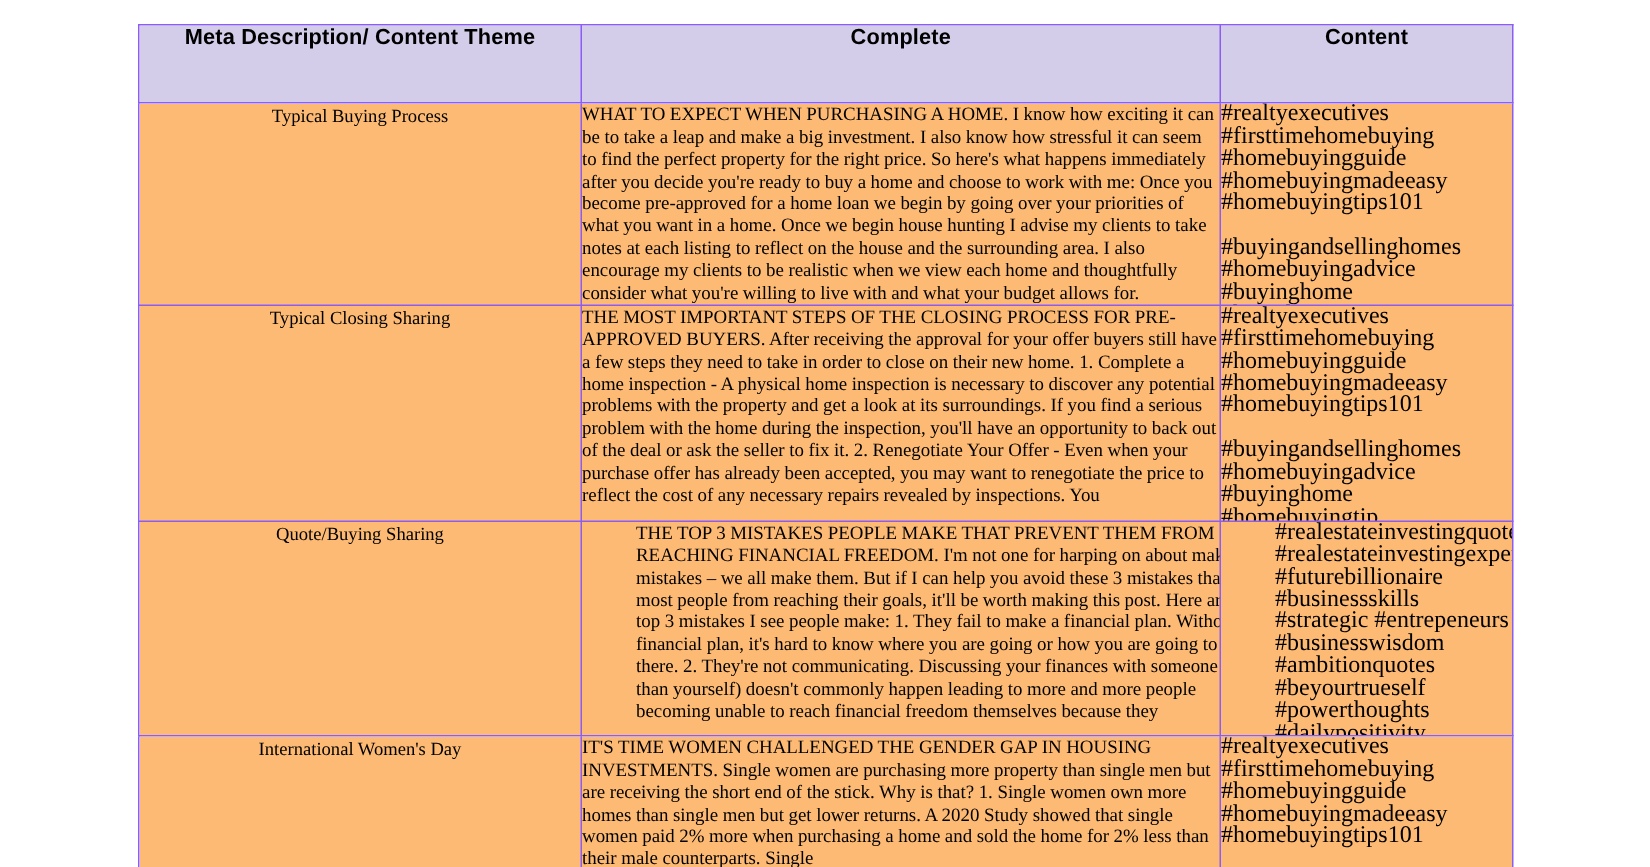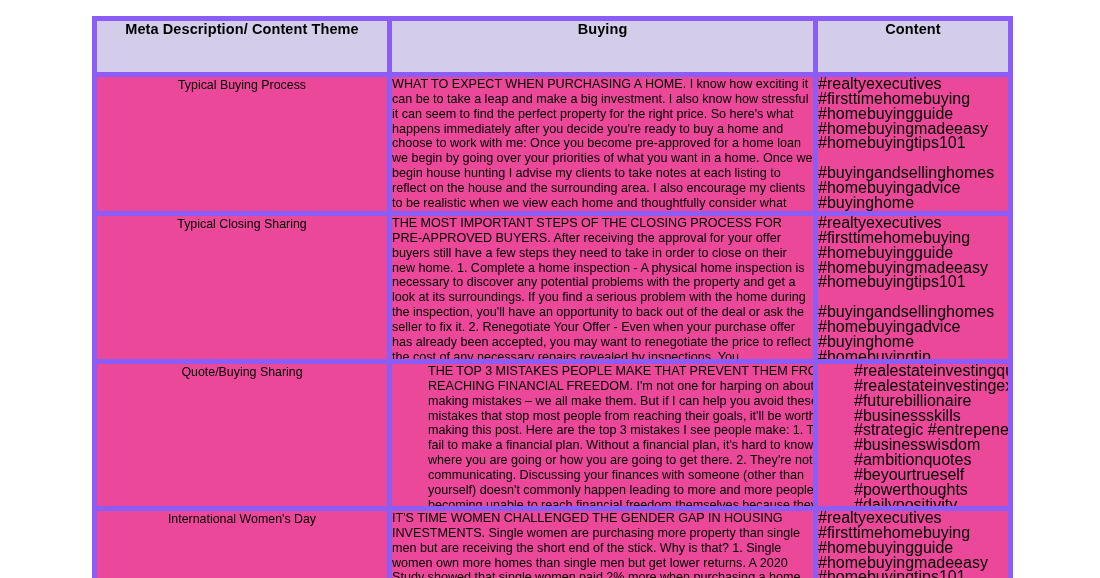--- a/index.html
+++ b/index.html
@@ -26,21 +26,21 @@
     position: absolute;
     left: 92px;
     top: 16px;
     width: 916px;
     border-collapse: collapse;
     table-layout: fixed;
     background: #ffffff;
   }
   table.content-table td,
   table.content-table th {
-    border: 5px solid #8b5cf6;
+    border: 1px solid #8b5cf6;
     vertical-align: top;
     padding: 0;
     overflow: hidden;
   }
   
   col.col-theme    { width: 295px; }
   col.col-caption  { width: 426px; }
   col.col-hashtags { width: 195px; }
 
   
@@ -50,21 +50,21 @@
     text-align: center;
     vertical-align: middle;
     font-size: 14.5px;
     font-weight: bold;
     letter-spacing: 0.1px;
     border: 1px solid #b3abcd;
     padding: 0 6px;
   }
 
   
-  tbody td { background: #ec4899; }
+  tbody td { background: #fdba74; font-family: Liberation Serif, serif; }
 
   td.theme-cell {
     text-align: center;
     vertical-align: middle;
     font-size: 12.4px;
     padding: 0 8px;
     line-height: 1.35;
   }
   td.caption-cell,
   td.hashtags-cell {
@@ -108,21 +108,21 @@
   <table class="content-table">
     <colgroup>
       <col class="col-theme">
       <col class="col-caption">
       <col class="col-hashtags">
     </colgroup>
 
     <thead>
       <tr>
         <th>Meta Description/ Content Theme</th>
-        <th>Buying</th>
+        <th>Complete</th>
         <th>Content</th>
       </tr>
     </thead>
 
     <tbody>
 
       <tr class="row-1">
         <td class="theme-cell">Typical Buying Process</td>
         <td class="caption-cell">
           <div class="clip-box">

